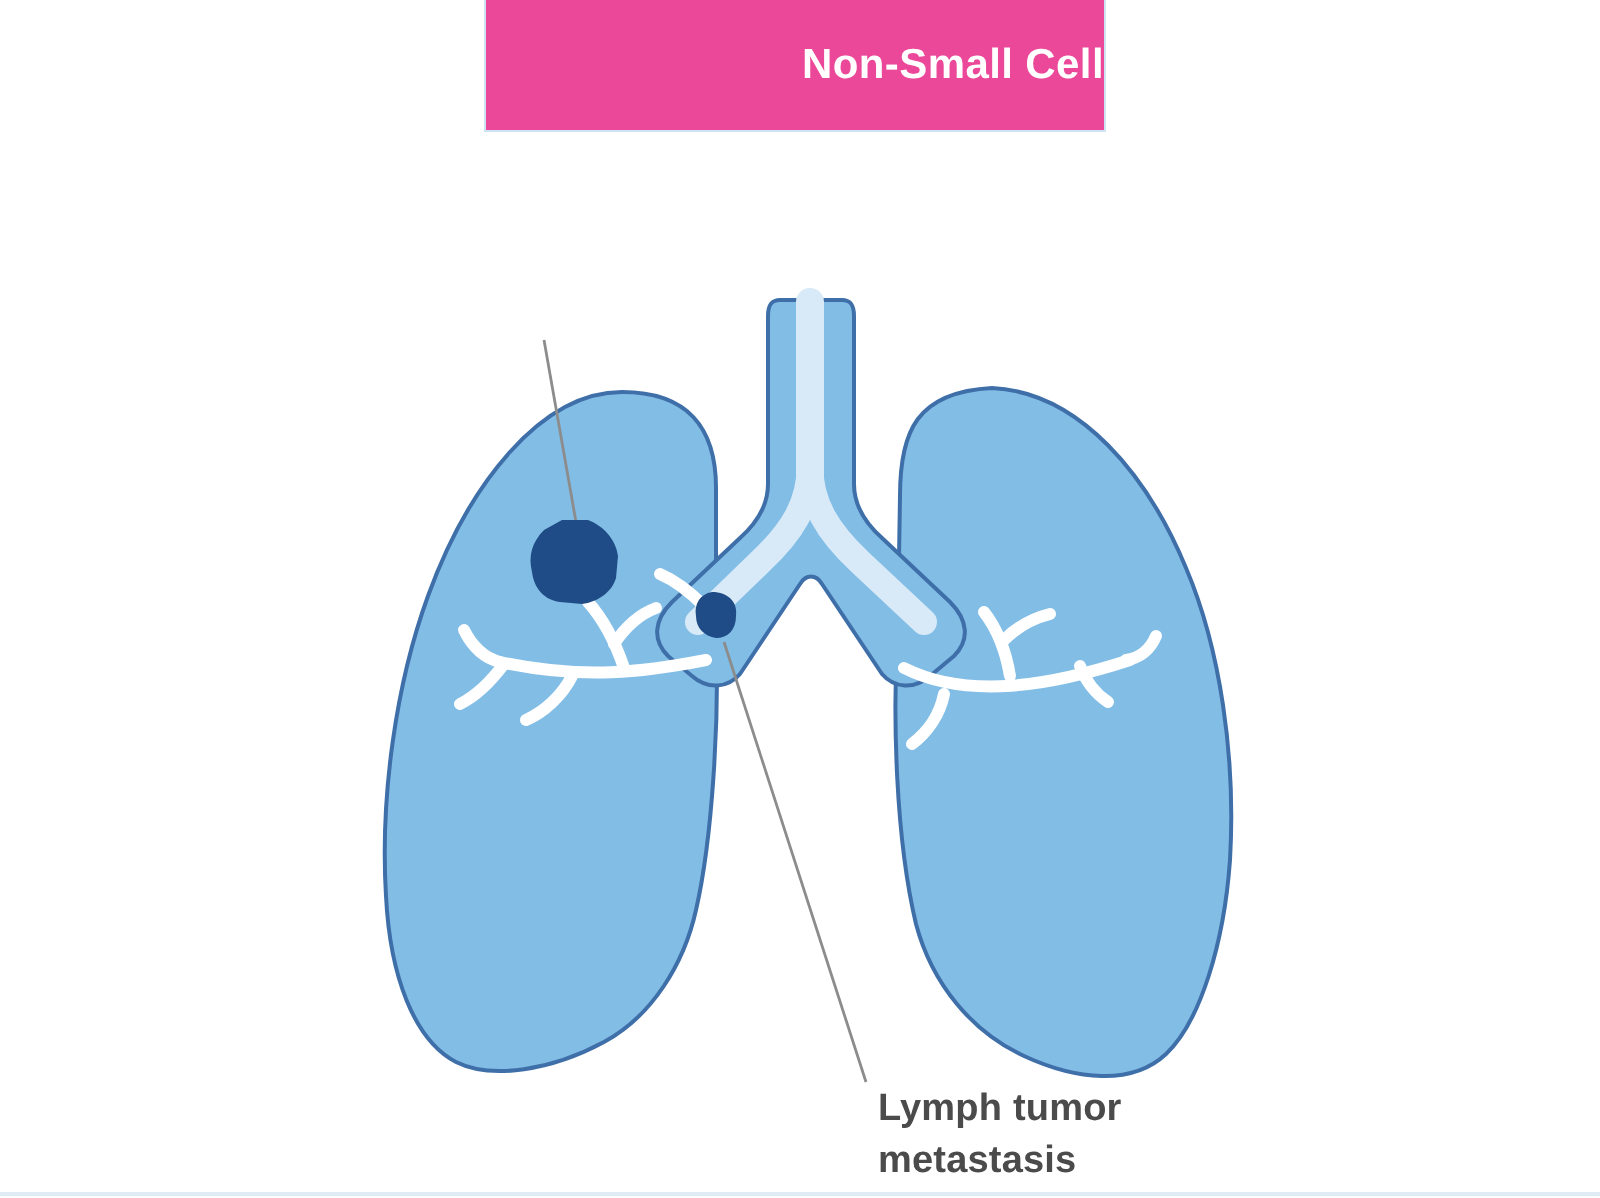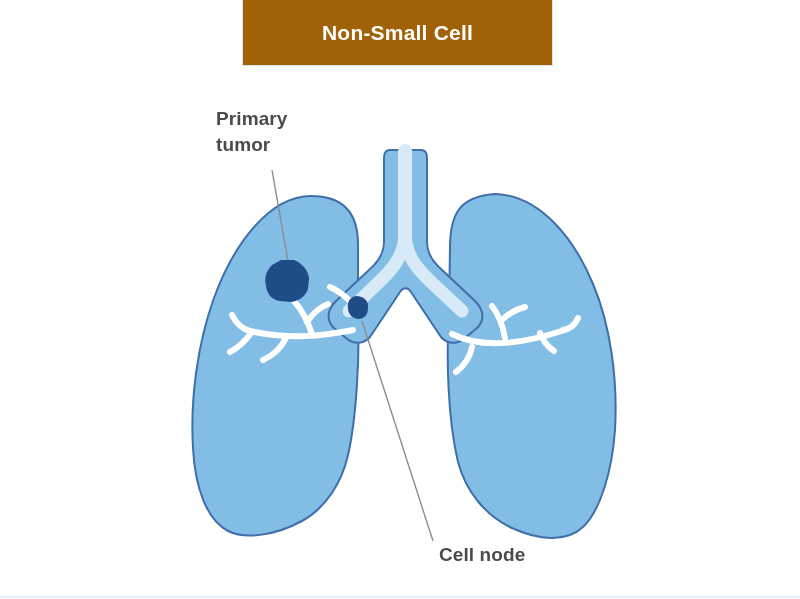--- a/index.html
+++ b/index.html
@@ -5,24 +5,24 @@
   html,body{margin:0;padding:0;}
   body{
     width:800px;height:599px;position:relative;overflow:hidden;
     background:#ffffff;
     font-family:"Liberation Sans","DejaVu Sans",sans-serif;
   }
   .stage{position:absolute;left:0;top:0;width:800px;height:599px;}
   svg.lungs{position:absolute;left:0;top:0;}
   .banner{
     position:absolute;left:242px;top:0;width:311px;height:66px;
-    background:#a16207;
+    background:#ec4899;
     border:1px solid #cfe4f3;border-top:none;
     box-sizing:border-box;
-    display:flex;flex-direction:column;align-items:center;justify-content:center;
+    display:flex;flex-direction:column;align-items:flex-end;justify-content:center;
     color:#ffffff;font-size:21px;font-weight:600;line-height:1.42;
     letter-spacing:0.2px;text-align:center;
   }
   .callout{
     position:absolute;color:#4b4b4b;font-size:19px;font-weight:600;
     line-height:1.38;letter-spacing:0.1px;white-space:nowrap;
   }
   .callout-primary{left:216px;top:106px;}
   .callout-lymph{left:439px;top:542px;}
   .bottom-strip{
@@ -121,23 +121,20 @@
          C 350,297 347,302 348,308
          C 348,314 352,318 358,319
          C 364,319 368,315 368,308
          C 369,301 364,296 356,296 Z" fill="#1f4c86"></path>
   </svg>
 
   <div class="banner">
     <div>Non-Small Cell</div>
   </div>
 
-  <div class="callout callout-primary">
-    <div>Primary</div>
-    <div>tumor</div>
-  </div>
 
   <div class="callout callout-lymph">
-    <div>Cell node</div>
+    <div>Lymph tumor</div>
+    <div>metastasis</div>
   </div>
 
   <div class="bottom-strip"></div>
 </div>
 
 </body></html>

